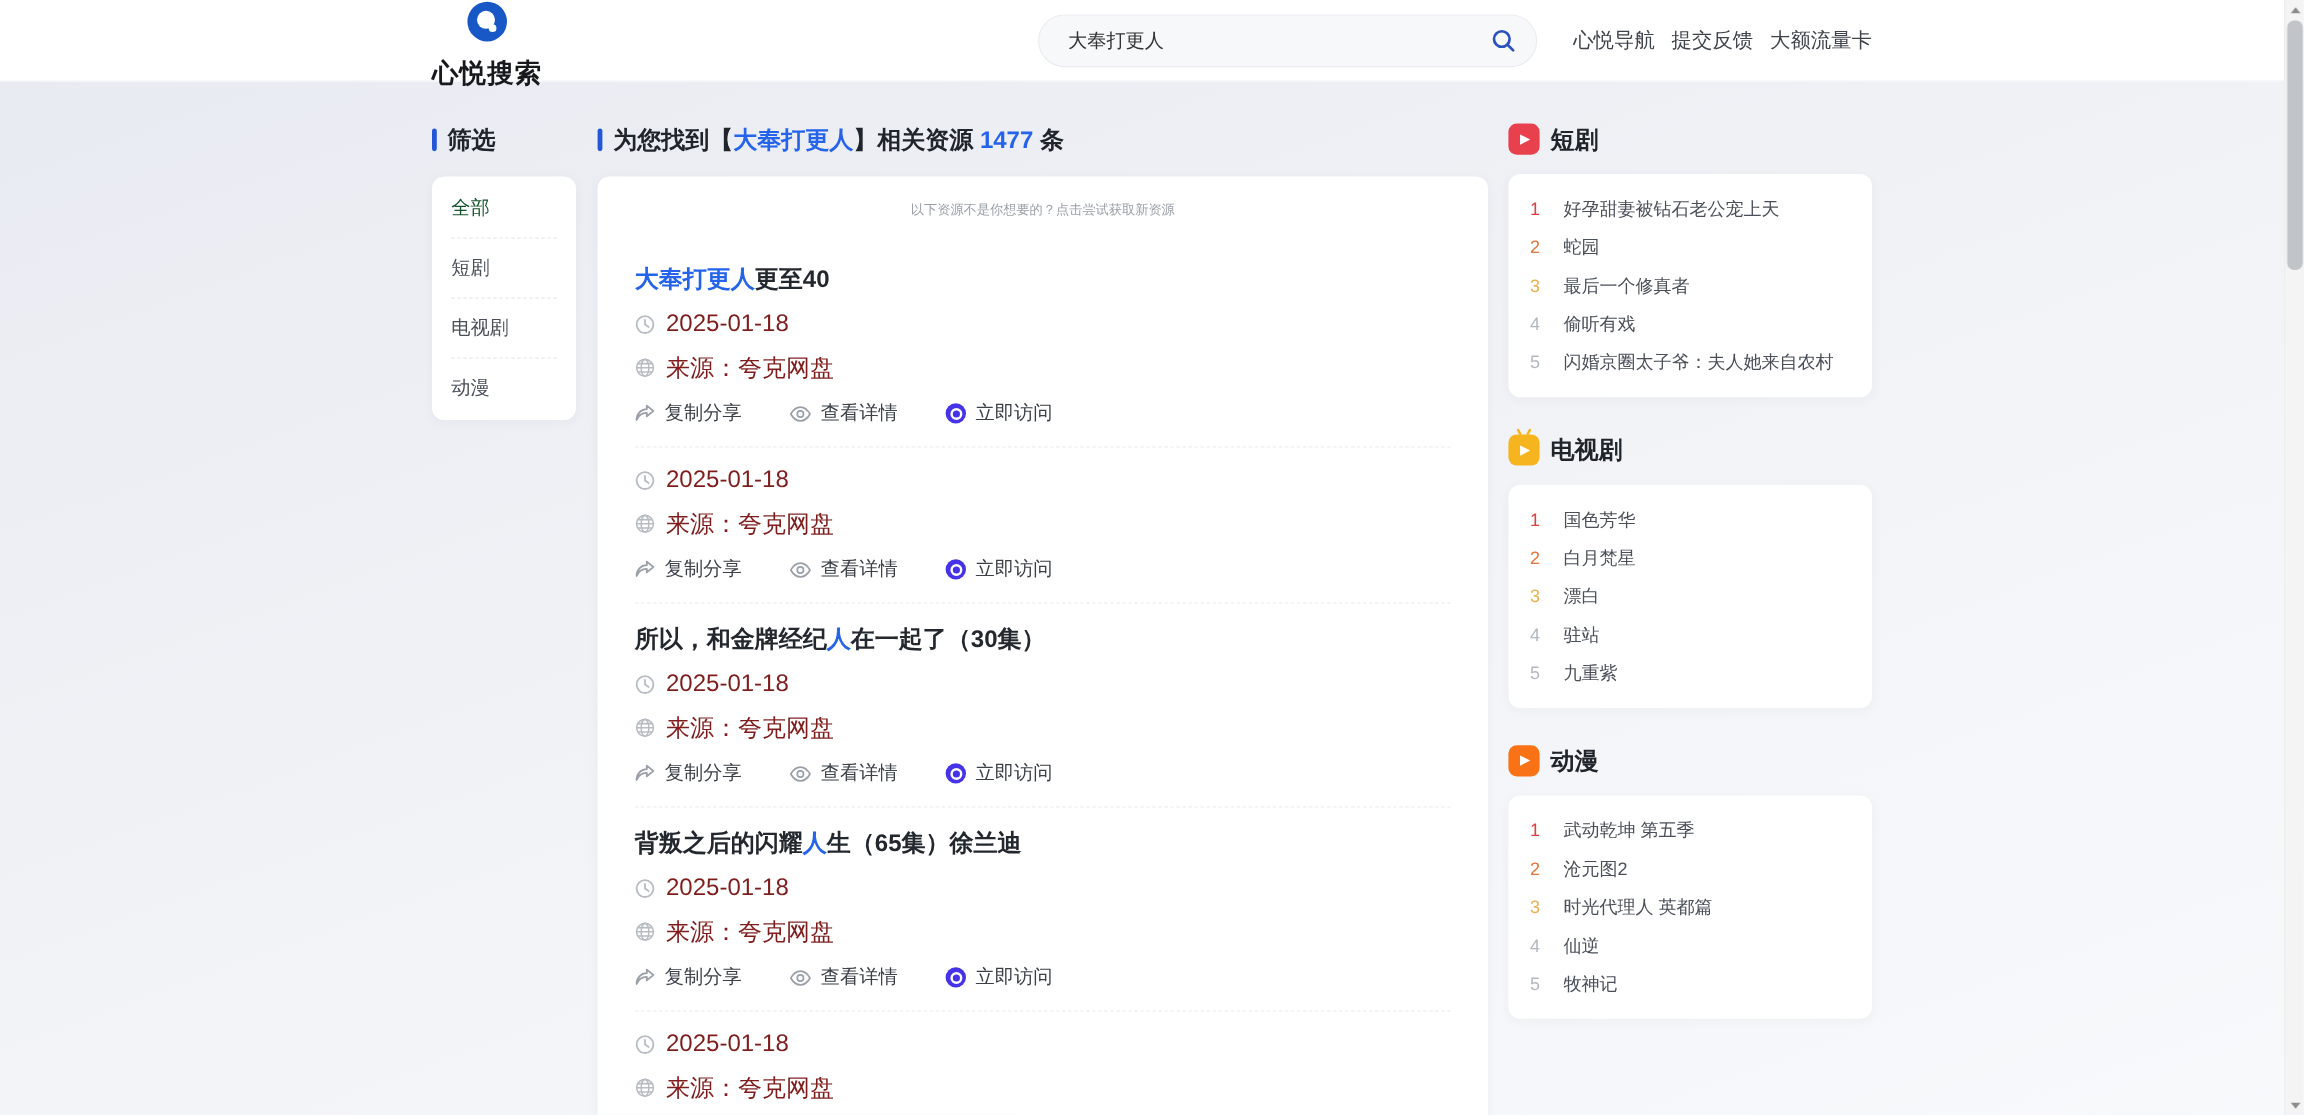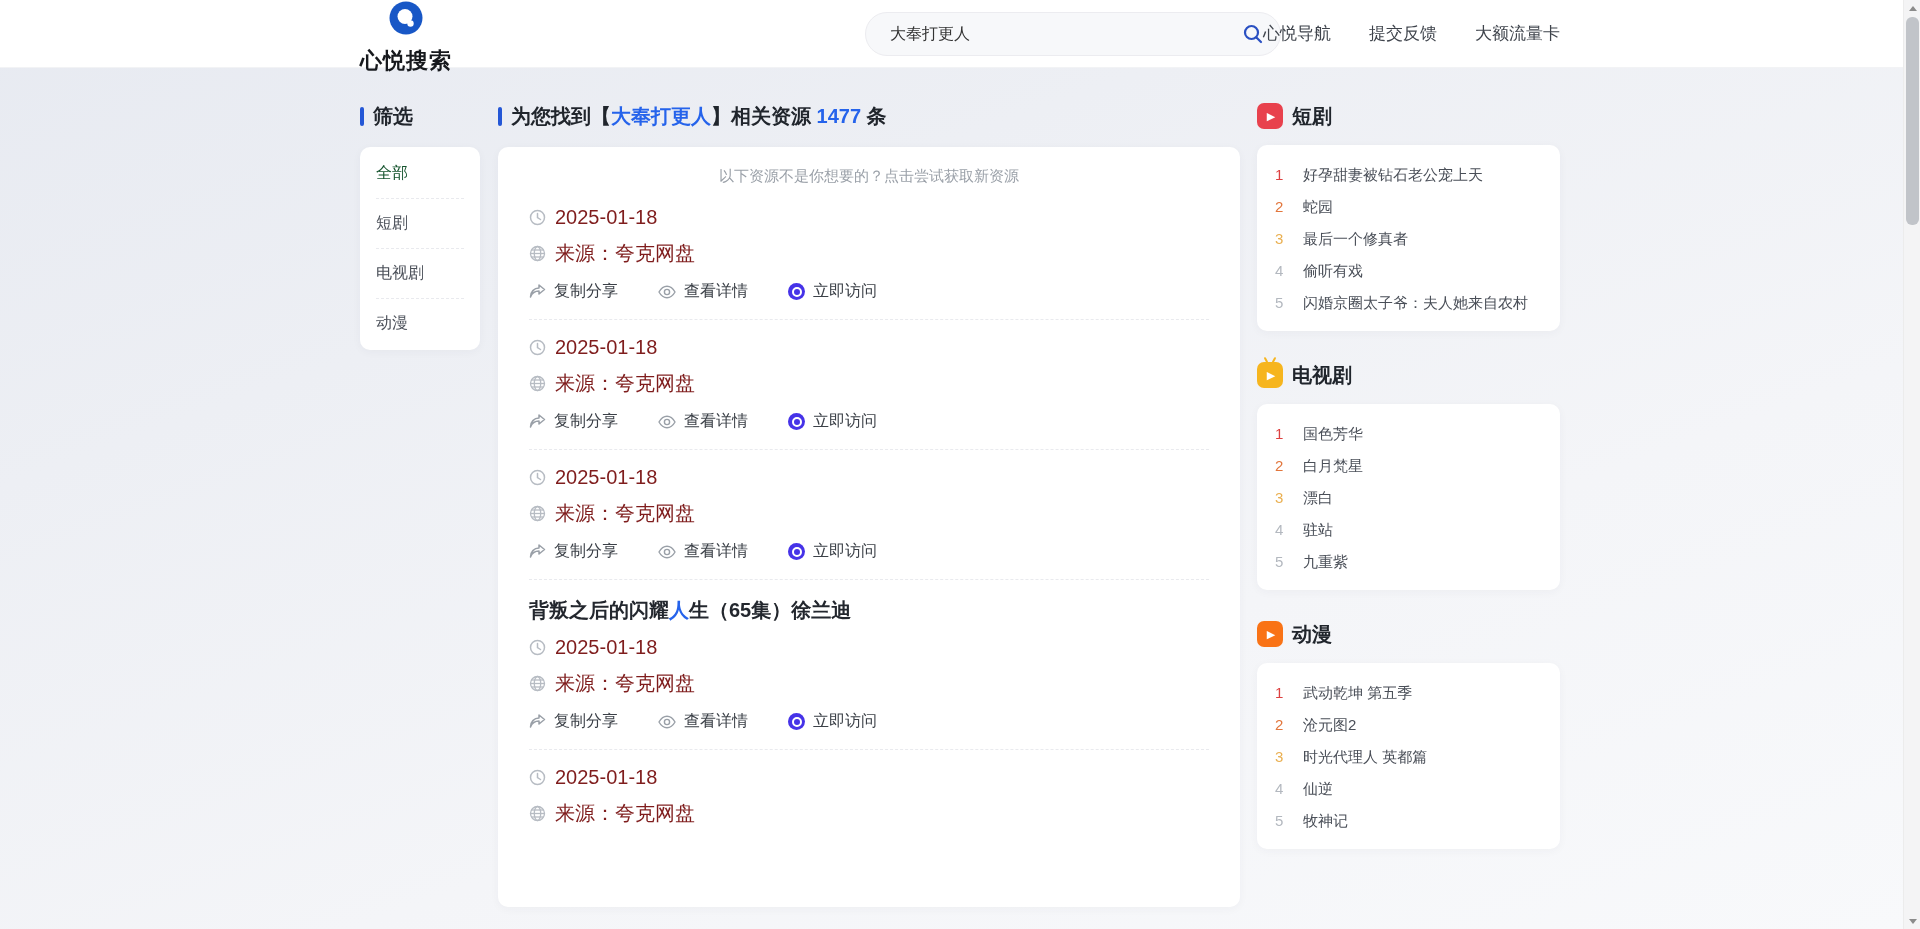--- a/index.html
+++ b/index.html
@@ -14,39 +14,39 @@
   .topbar-inner { width:1200px; margin:0 auto; height:100%; position:relative; }
   .brand { position:absolute; left:0; top:0; height:100%; display:flex; align-items:center; gap:10px; cursor:pointer;flex-direction:column; }
   .brand-name { font-size:22px; font-weight:800; letter-spacing:1px; color:#17191d; }
   .searchbox { position:absolute; left:505px; top:12px; width:416px; height:44px; }
   .search-input {
     width:100%; height:100%; border:1px solid #ececf0; background:#f7f8fa; border-radius:22px;
     padding:0 56px 0 24px; font-size:16px; color:#333; outline:none;
     font-family:"Liberation Sans","DejaVu Sans",sans-serif;
   }
   .search-btn { position:absolute; right:8px; top:4px; width:40px; height:36px; border:none; background:transparent; cursor:pointer; display:grid; place-items:center; }
-  .topnav { position:absolute; right:0; top:0; height:100%; display:flex; align-items:center; gap:38px; }
+  .topnav { position:absolute; right:0; top:0; height:100%; display:flex; align-items:center; gap:14px; }
   .nav-link { font-size:17px; color:#3f444c; text-decoration:none; cursor:pointer; }
   
   .layout { width:1200px; margin:0 auto; padding-top:36px; display:flex; gap:18px; }
   .filter-col { width:120px; flex:none; }
   .results-col { width:742px; flex:none; margin-left:0; }
   .rank-col { width:303px; flex:none; margin-left:-1px; }
   .col-heading { display:flex; align-items:center; gap:9px; font-size:20px; font-weight:700; color:#20252c; height:24px; margin-bottom:19px; white-space:nowrap; }
   .bar { width:4px; height:19px; background:#2457d6; border-radius:2px; flex:none; }
   .hl { color:#2563eb; }
   .card { background:#fff; border-radius:10px; box-shadow:0 2px 10px rgba(40,50,80,.04); }
   
   .filter-card { padding:2px 16px; }
   .filter-item { padding:14px 0; font-size:16px; color:#4a4f58; border-bottom:1px dashed #e9eaee; cursor:pointer; }
   .filter-item:last-child { border-bottom:none; }
   .filter-item.active { color:#14532d; }
   
   .results-card { padding:20px 31px 10px; min-height:760px; }
-  .notice { text-align:center; font-size:15px; color:#9aa0a8; margin-bottom:4px; cursor:pointer; }
+  .notice { text-align:center; font-size:11px; color:#9aa0a8; margin-bottom:21px; cursor:pointer; }
   .result-item { padding:16px 0 17px; border-bottom:1px dashed #e9eaee; }
   .result-item:last-child { border-bottom:none; }
   .result-title { font-size:20px; font-weight:700; color:#23272e; line-height:28px; margin-bottom:12px; cursor:pointer; }
   .meta-row { display:flex; align-items:center; gap:9px; margin-bottom:11px; }
   .meta-text { font-size:20px; color:#7f1d1d; }
   .micon { flex:none; }
   .actions { display:flex; align-items:center; gap:40px; margin-top:14px; }
   .action { display:flex; align-items:center; gap:8px; font-size:16px; color:#3c4148; cursor:pointer;text-align:right; }
   .donut { width:17px; height:17px; border-radius:50%; background:#4633e8; display:grid; place-items:center; flex:none; }
   .donut::after { content:""; width:6px; height:6px; border:2.6px solid #fff; border-radius:50%; }
@@ -127,20 +127,21 @@
 
   <section class="results-col">
     <div class="col-heading">
       <span class="bar"></span>
       <span><span>为您找到【</span><span class="hl">大奉打更人</span><span>】相关资源 </span><span class="hl">1477</span><span> 条</span></span>
     </div>
     <div class="card results-card">
       <div class="notice">以下资源不是你想要的？点击尝试获取新资源</div>
       <div>
   <article class="result-item">
+    <h3 class="result-title"><span class="hl">大奉打更人</span><span>更至40</span></h3>
     <div class="meta-row">
       <span class="micon" style="display:grid;place-items:center;">
         <svg width="17" height="17" viewBox="0 0 17 17" fill="none" stroke="#b7bcc3" stroke-width="1.5" stroke-linecap="round">
           <circle cx="8.5" cy="8.5" r="7"></circle>
                   <polyline points="8.5,4.5 8.5,8.5 11.5,10.5"></polyline>
         </svg>
       </span>
       <span class="meta-text">2025-01-18</span>
     </div>
     <div class="meta-row">
@@ -221,20 +222,21 @@
         <span>查看详情</span>
       </span>
       <span class="action">
         <span class="donut"></span>
         <span>立即访问</span>
       </span>
     </div>
   </article>
 
   <article class="result-item">
+    <h3 class="result-title"><span>所以，和金牌经纪</span><span class="hl">人</span><span>在一起了（30集）</span></h3>
     <div class="meta-row">
       <span class="micon" style="display:grid;place-items:center;">
         <svg width="17" height="17" viewBox="0 0 17 17" fill="none" stroke="#b7bcc3" stroke-width="1.5" stroke-linecap="round">
           <circle cx="8.5" cy="8.5" r="7"></circle>
                   <polyline points="8.5,4.5 8.5,8.5 11.5,10.5"></polyline>
         </svg>
       </span>
       <span class="meta-text">2025-01-18</span>
     </div>
     <div class="meta-row">

